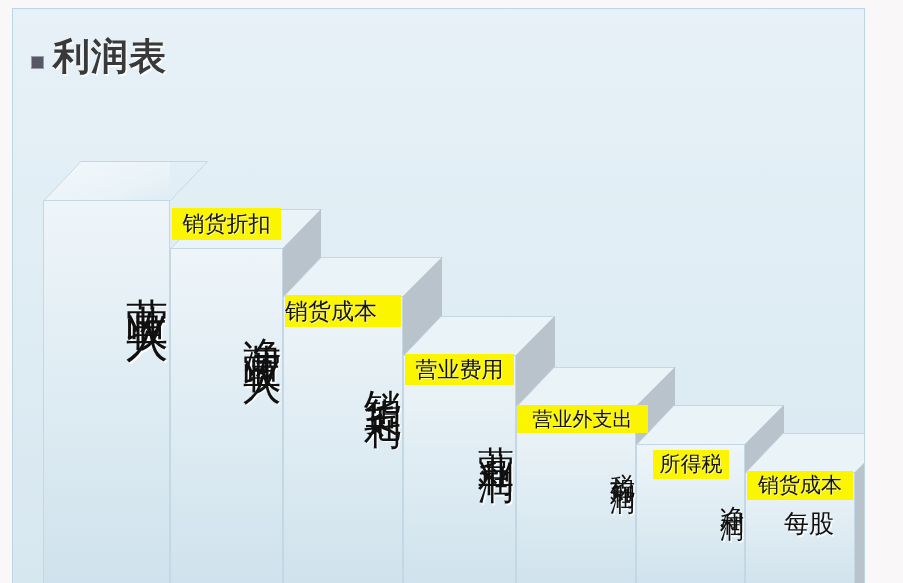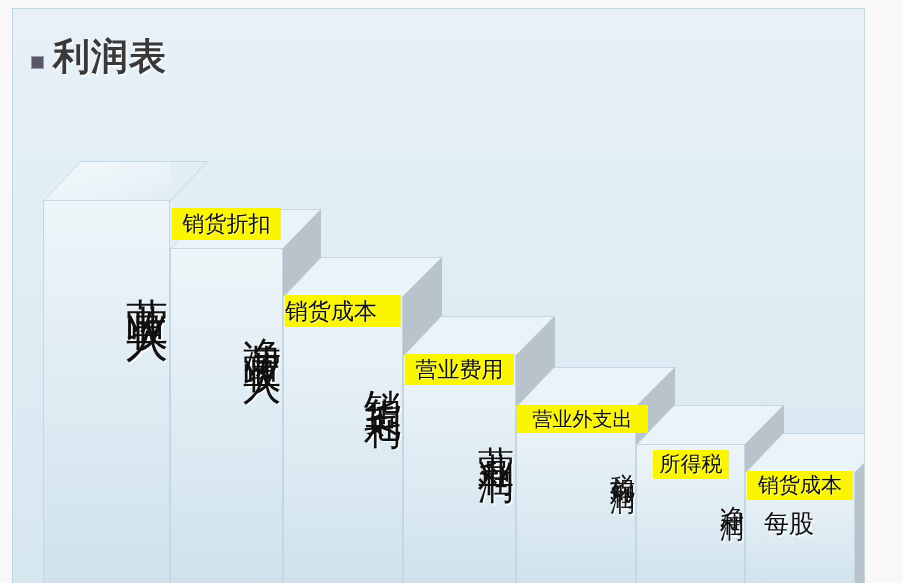--- a/index.html
+++ b/index.html
@@ -210,19 +210,19 @@
       </div>
       <div class="face-side" style="left:842px;top:424px;width:39px;height:159px;background:none;">
         <svg width="40" height="160" style="display:block">
           <polygon points="39,0 39,120 0,159 0,39" fill="#b8c3cb"></polygon>
         </svg>
       </div>
       <div class="face-front" style="left:732px;top:463px;width:110px;height:120px;"></div>
       <div class="tag" style="left:734px;top:462px;width:106px;font-size:21px;line-height:27px;padding:1px 0;text-align:center;">
         <span class="ln">销货成本</span>
       </div>
-      <div class="body-label horiz" style="left:716px;top:499px;width:120px;font-size:25px;line-height:32px;">
+      <div class="body-label horiz" style="left:736px;top:499px;width:120px;font-size:25px;line-height:32px;">
         <span class="ln">每股</span>
       </div>
     </div>
 
   </div>
 </div>
 
 </body></html>

